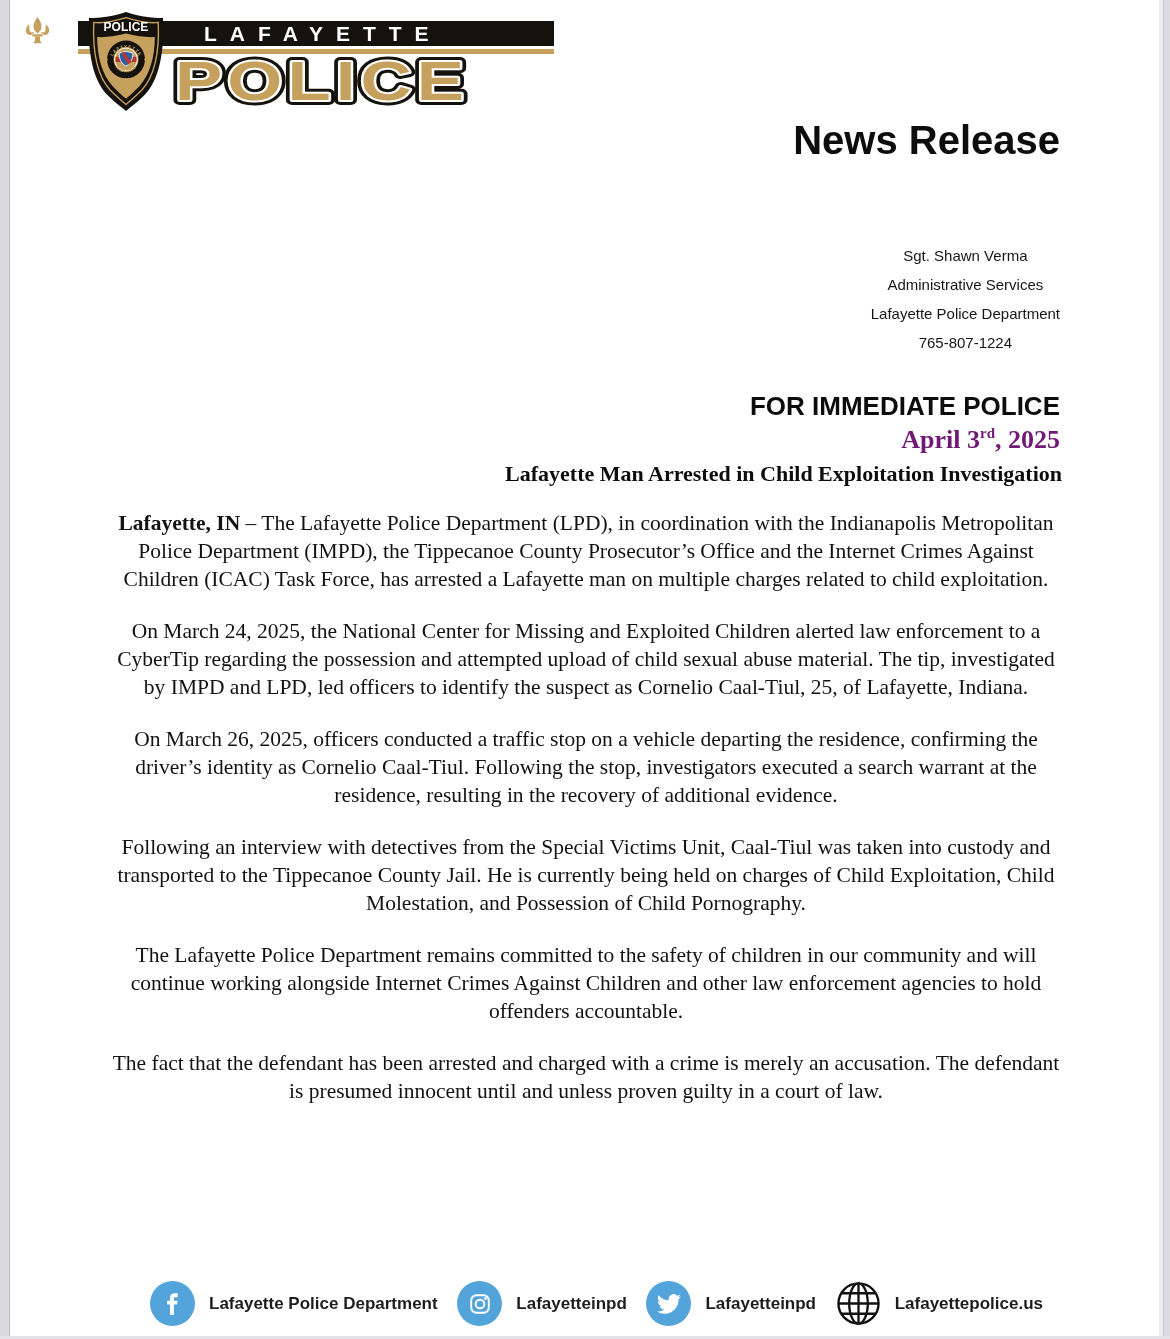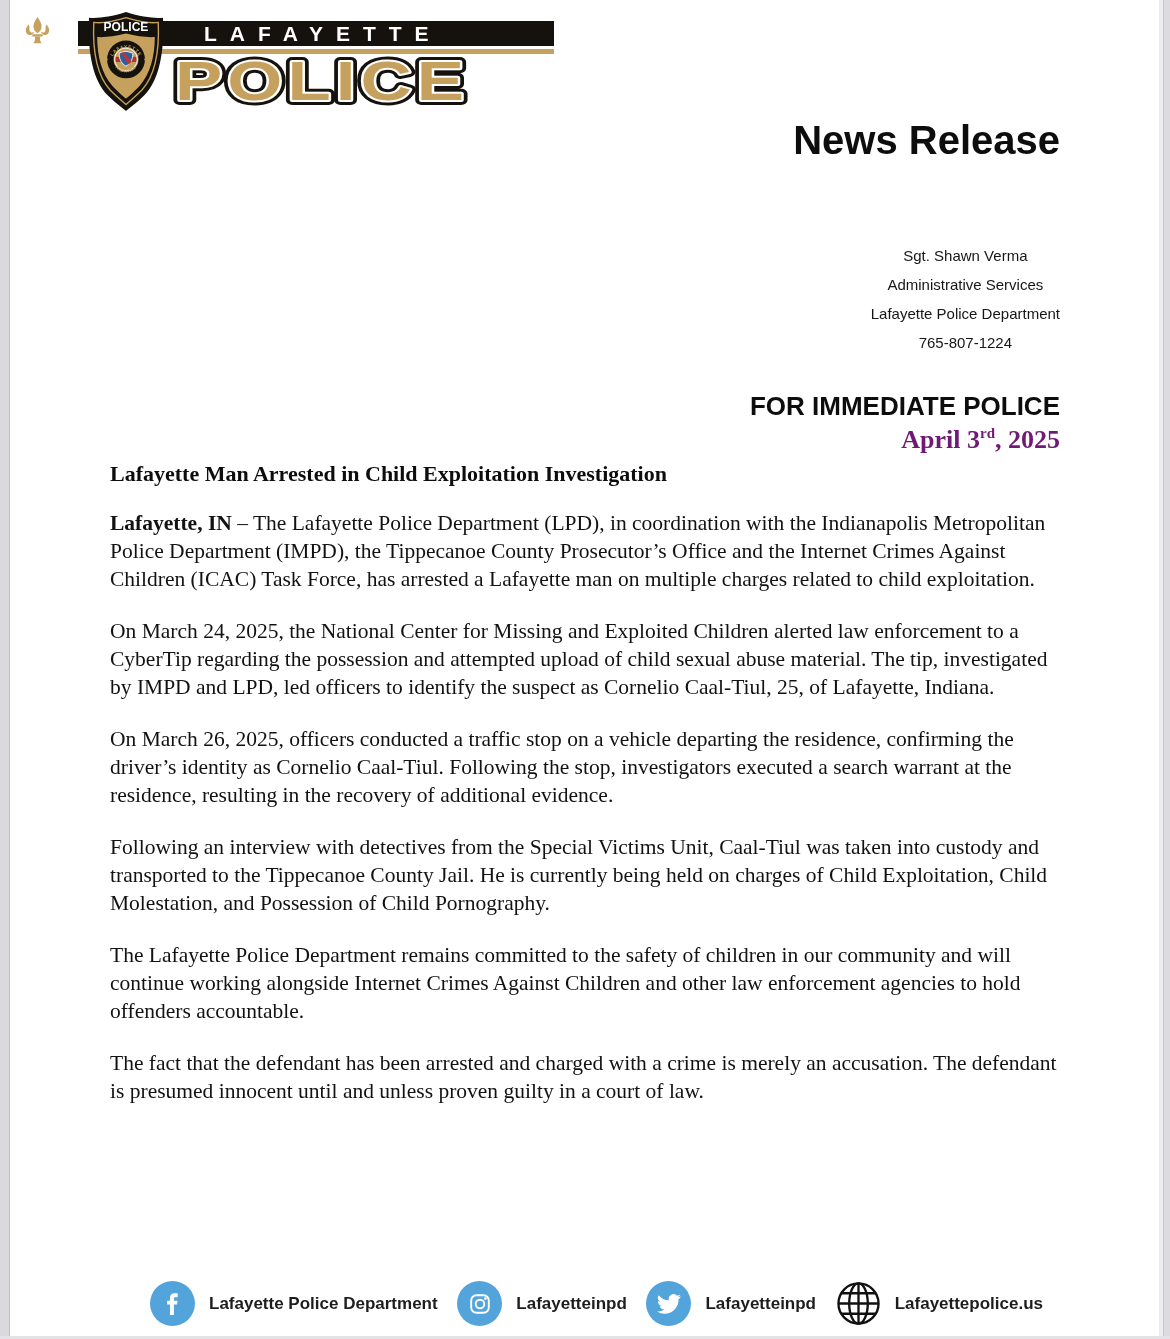--- a/index.html
+++ b/index.html
@@ -47,25 +47,25 @@
     font-family:"Liberation Sans", sans-serif; font-weight:bold; font-size:26px; color:#0d0d0d; white-space:nowrap;
   }
   .release-date {
     position:absolute; right:110px; top:425px;
     font-family:Liberation Serif, serif; font-weight:bold; font-size:26px; color:#701a75; white-space:nowrap;
   }
   .release-date sup { font-size:15px; vertical-align:super; line-height:0; }
 
   
   .doc-title {
-    position:absolute; left:110px; width:952px; top:461px; text-align:left;
+    position:absolute; left:110px; width:952px; top:461px; text-align:right;
     font-family:"Liberation Serif", serif; font-weight:bold; font-size:22px; color:#0d0d0d;
   }
   .article { position:absolute; left:110px; width:952px; top:509px; }
-  .article p { font-size:21.5px; line-height:28px; margin-bottom:24px; color:#121212; }
+  .article p { font-size:21.5px; line-height:28px; margin-bottom:24px; color:#121212;text-align:center; }
   .article p .lead { font-weight:bold; }
 
   
   .footer {
     position:absolute; left:150px; top:1281px; width:893px;
     display:flex; justify-content:space-between; align-items:center;
   }
   .social { display:flex; align-items:center; gap:14px; }
   .social-circle {
     width:45px; height:45px; border-radius:50%; background:#54a4dc;

